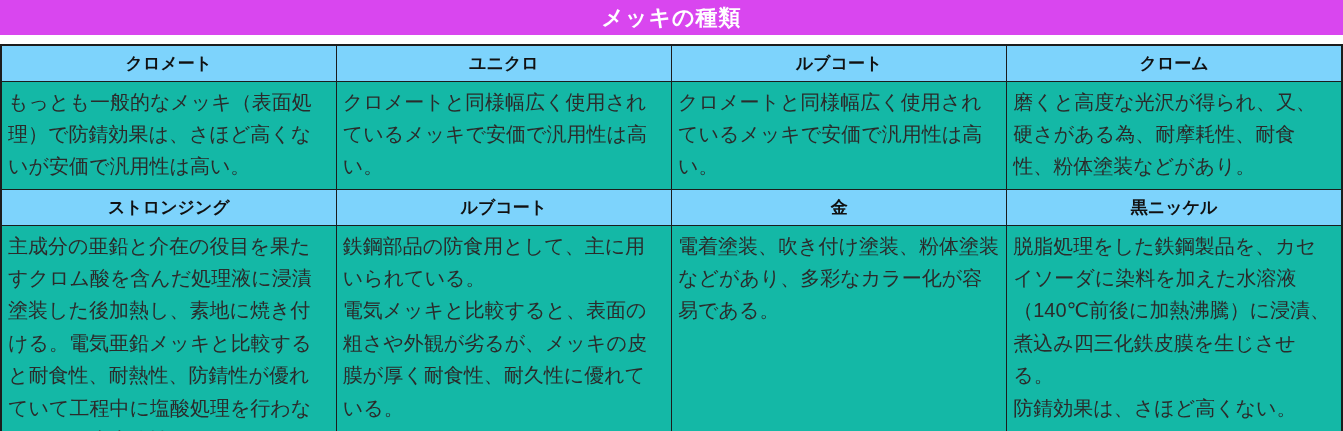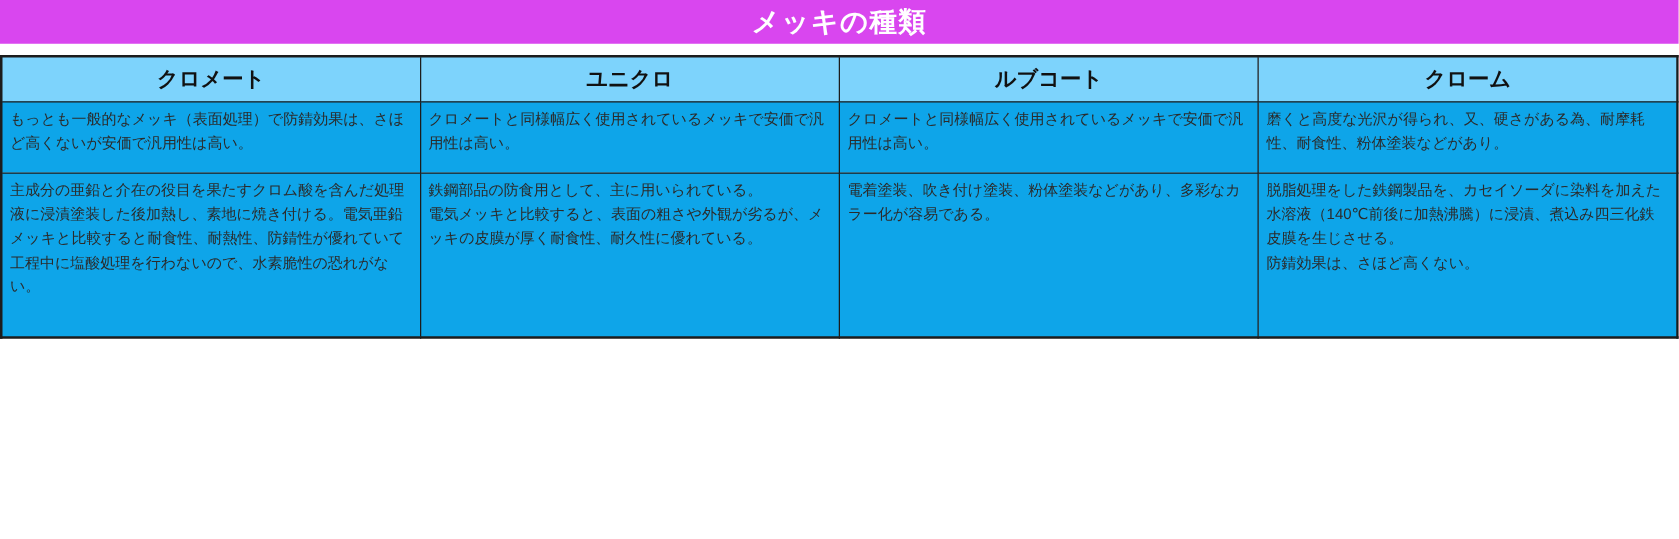--- a/index.html
+++ b/index.html
@@ -40,22 +40,22 @@
     background: #7dd3fc;
     height: 36px;
     font-size: 17px;
     font-weight: bold;
     color: #111111;
     text-align: center;
     vertical-align: middle;
     padding: 2px 4px;
   }
   table.plating td {
-    background: #0ea5e9;
-    font-size: 12px;
+    background: #14b8a6;
+    font-size: 20px;
     line-height: 1.62;
     color: #2b2b2b;
     text-align: left;
     vertical-align: top;
     padding: 4px 6px 6px 6px;
     white-space: pre-line;
     letter-spacing: 0px;
   }
   tr.body-0 td { height: 57px; }
   tr.body-1 td { height: 85px; }
@@ -81,20 +81,26 @@
         <th>ルブコート</th>
         <th>クローム</th>
       </tr>
       <tr class="body-0">
         <td>もっとも一般的なメッキ（表面処理）で防錆効果は、さほど高くないが安価で汎用性は高い。</td>
         <td>クロメートと同様幅広く使用されているメッキで安価で汎用性は高い。</td>
         <td>クロメートと同様幅広く使用されているメッキで安価で汎用性は高い。</td>
         <td>磨くと高度な光沢が得られ、又、硬さがある為、耐摩耗性、耐食性、粉体塗装などがあり。</td>
       </tr>
 
+      <tr class="head-1">
+        <th>ストロンジング</th>
+        <th>ルブコート</th>
+        <th>金</th>
+        <th>黒ニッケル</th>
+      </tr>
 
       <tr class="body-2">
         <td>主成分の亜鉛と介在の役目を果たすクロム酸を含んだ処理液に浸漬塗装した後加熱し、素地に焼き付ける。電気亜鉛メッキと比較すると耐食性、耐熱性、防錆性が優れていて工程中に塩酸処理を行わないので、水素脆性の恐れがない。</td>
         <td>鉄鋼部品の防食用として、主に用いられている。
 電気メッキと比較すると、表面の粗さや外観が劣るが、メッキの皮膜が厚く耐食性、耐久性に優れている。</td>
         <td>電着塗装、吹き付け塗装、粉体塗装などがあり、多彩なカラー化が容易である。</td>
         <td>脱脂処理をした鉄鋼製品を、カセイソーダに染料を加えた水溶液（140℃前後に加熱沸騰）に浸漬、煮込み四三化鉄皮膜を生じさせる。
 防錆効果は、さほど高くない。</td>
       </tr>
     </tbody>

